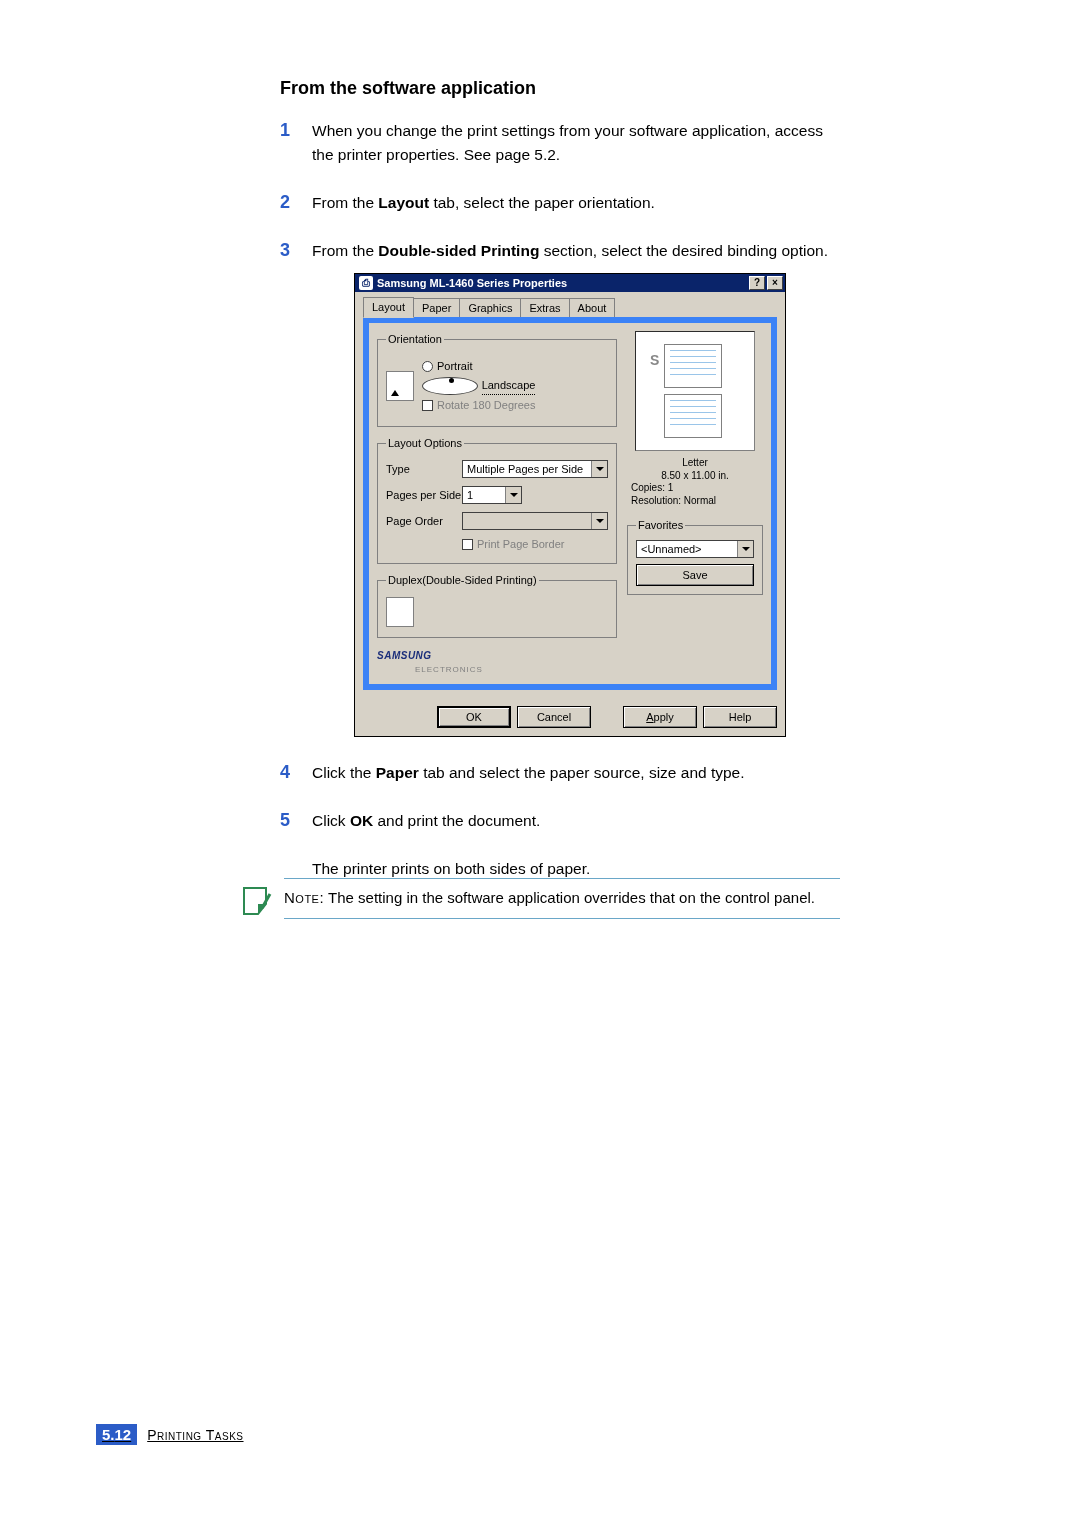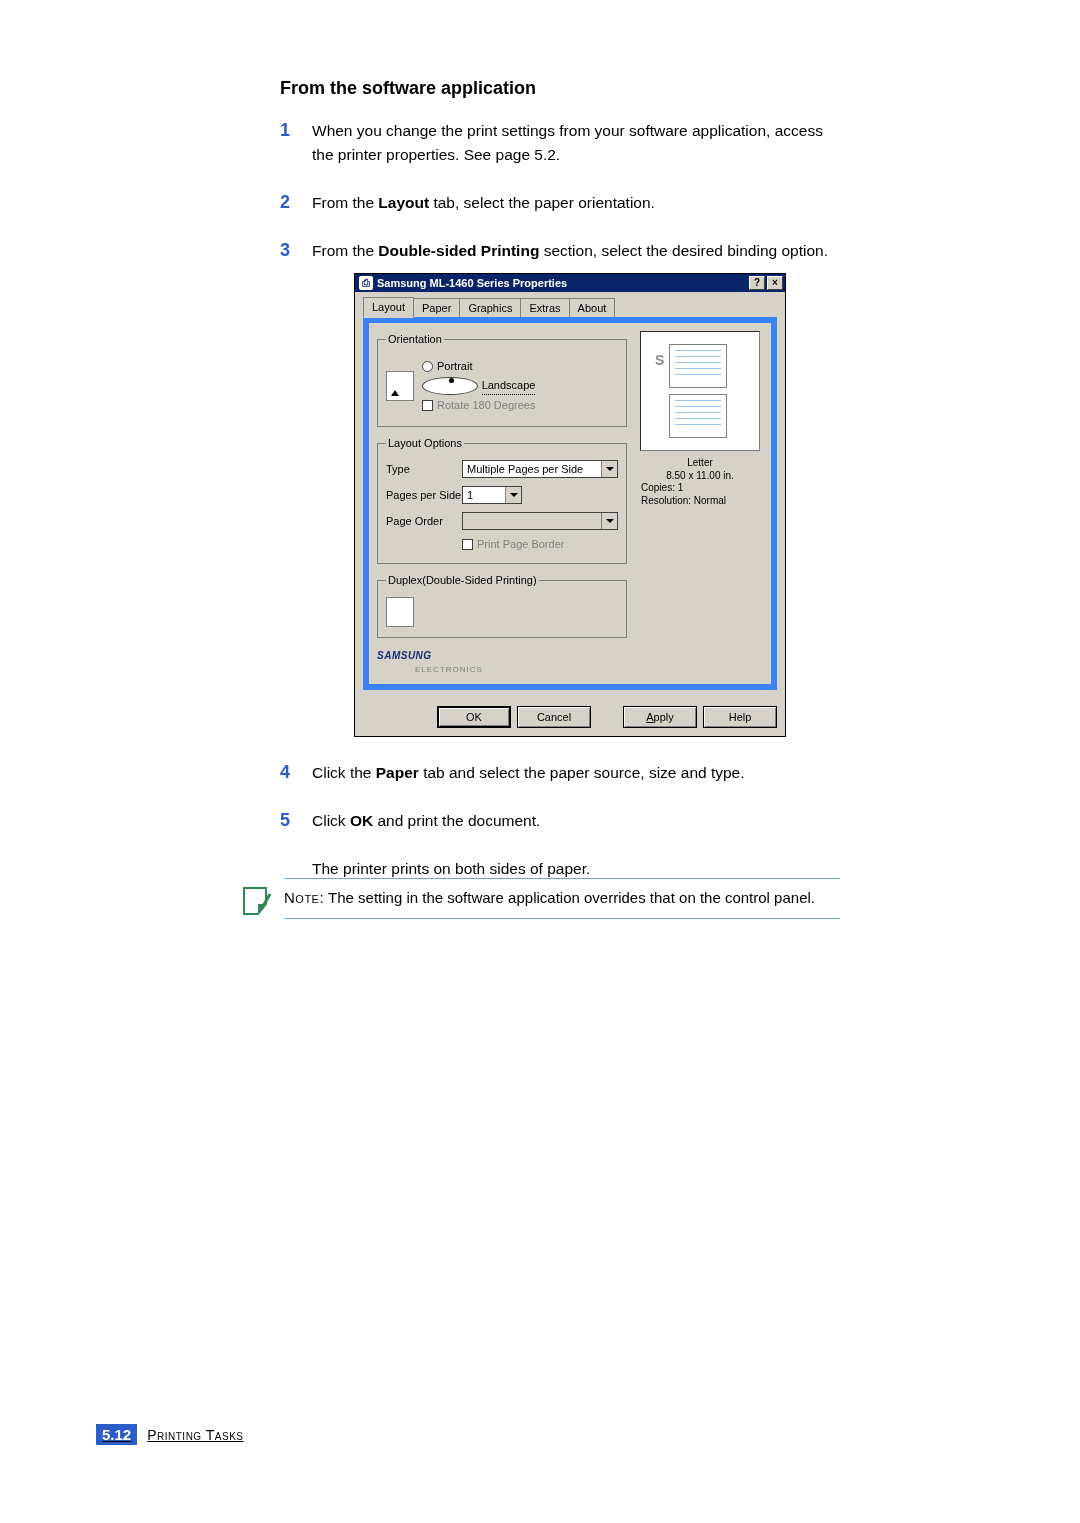--- a/index.html
+++ b/index.html
@@ -273,20 +273,28 @@
                     <div class="line" style="top:80px"></div>
                     <div class="line" style="top:86px"></div>
                     <div class="line" style="top:92px"></div>
                   </div>
                   <div class="pv-info">
                     <div>Letter</div>
                     <div>8.50 x 11.00 in.</div>
                     <div class="l">Copies: 1</div>
                     <div class="l">Resolution: Normal</div>
                   </div>
+                  <fieldset class="grp fav" style="margin-top:10px">
+                    <legend>Favorites</legend>
+                    <div class="sel">
+                        <span>&lt;Unnamed&gt;</span>
+                        <span class="dd"></span>
+                      </div>
+                    <div class="btn">Save</div>
+                  </fieldset>
                 </div>
               </div>
             </div>
           </div>
           <div class="btnrow">
             <div class="btn def">OK</div>
             <div class="btn">Cancel</div>
             <div style="width:20px"></div>
             <div class="btn">
                 <span style="text-decoration:underline">A</span>

